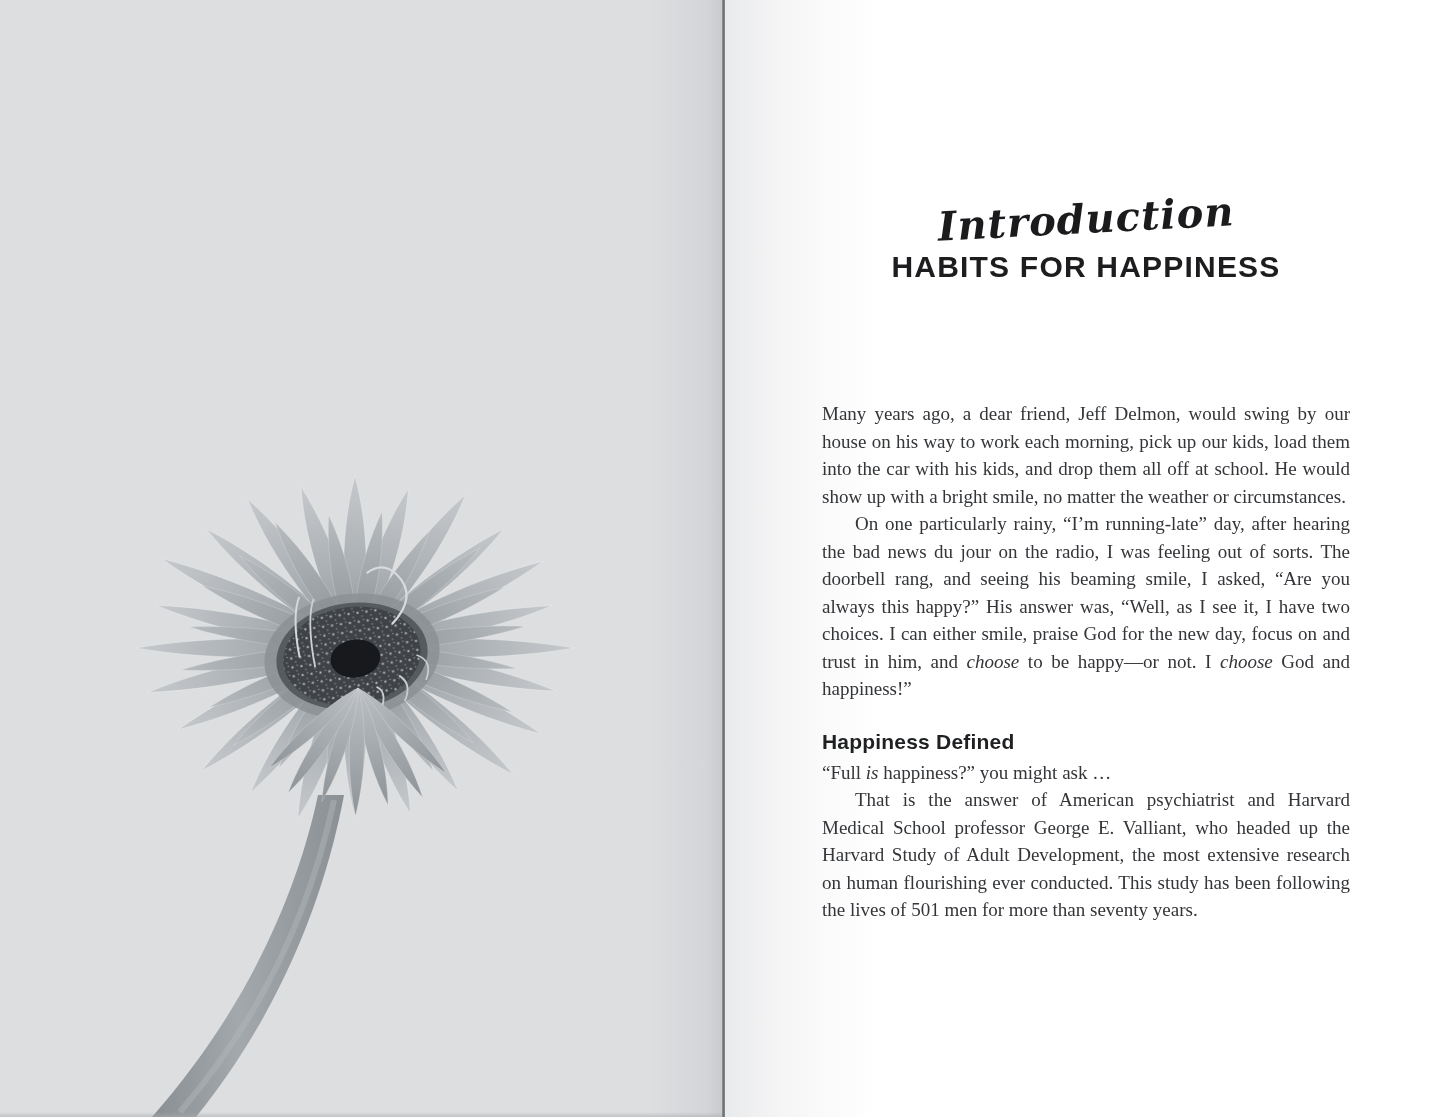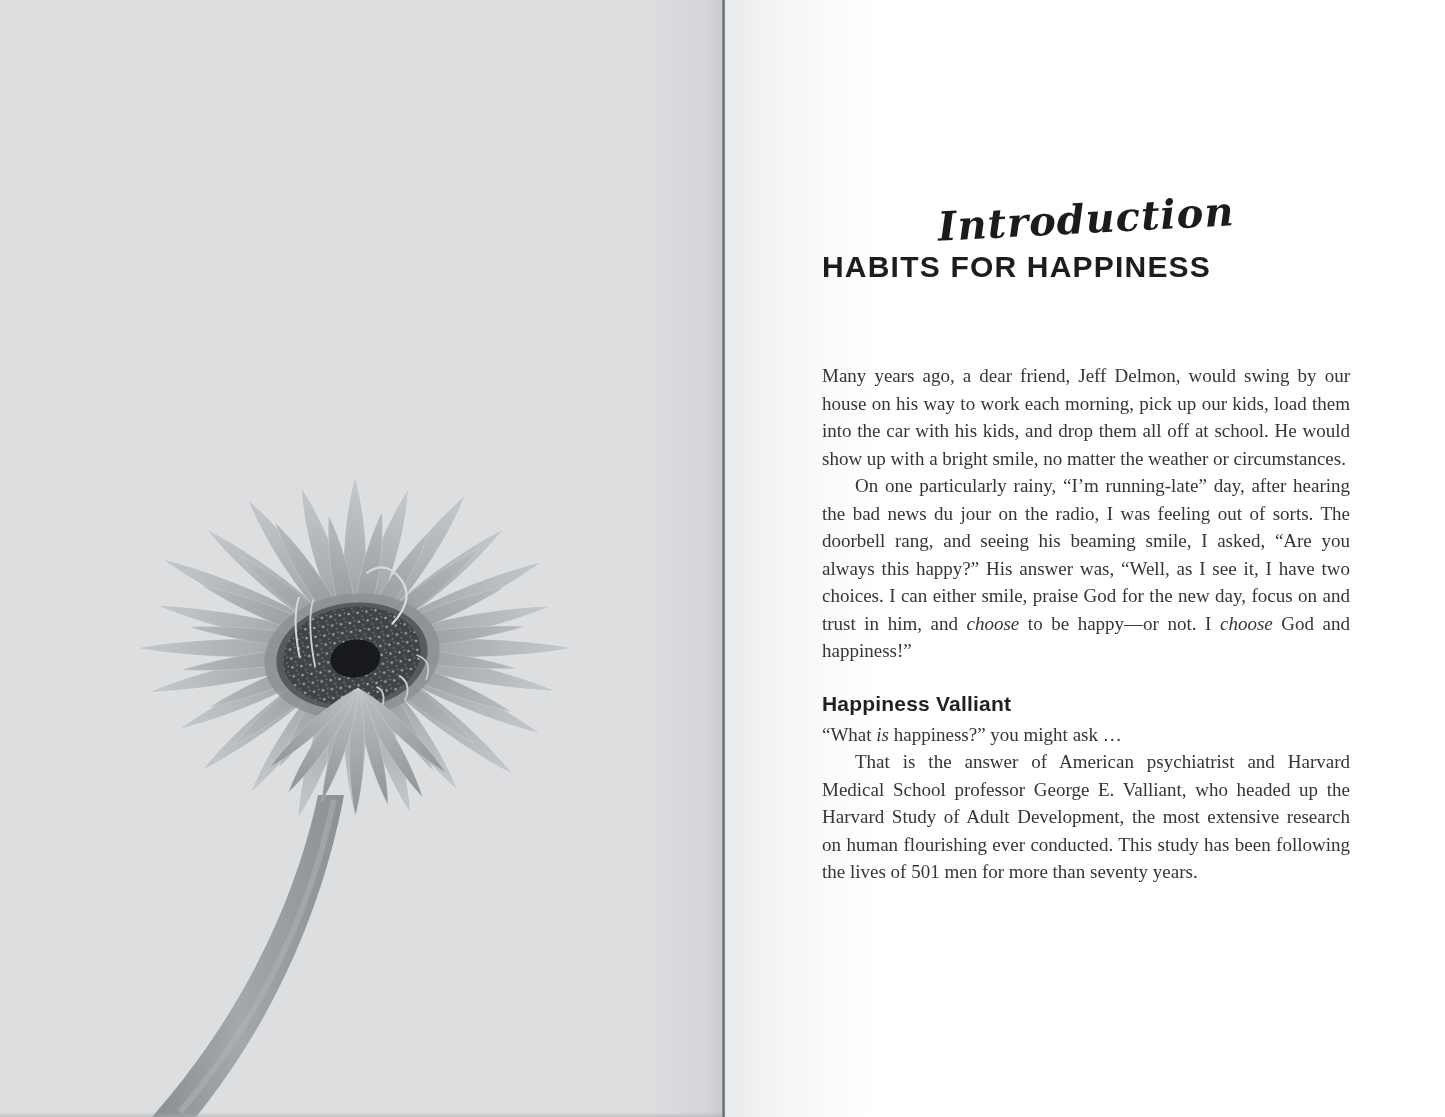--- a/index.html
+++ b/index.html
@@ -33,26 +33,26 @@
   }
   .content{position:relative;margin-left:97px;width:528px;height:100%;}
 
   .chapter-label{
     margin-top:196px;text-align:center;
     font-family:"DejaVu Serif",serif;font-style:italic;font-weight:bold;
     font-size:40px;line-height:46px;color:#1b1b1d;
     transform:rotate(-3deg);letter-spacing:1px;
   }
   .chapter-title{
-    margin:8px 0 0 0;text-align:left;
+    margin:8px 0 0 0;text-align:center;
     font-family:"Liberation Sans",sans-serif;font-weight:bold;
     font-size:30px;line-height:34px;letter-spacing:1.2px;color:#1d1d1f;
   }
   .bodytext{
-    margin-top:78px;
+    margin-top:116px;
     font-size:19px;line-height:27.5px;color:#333538;
     text-align:justify;
   }
   .bodytext p{margin:0;}
   .bodytext p.ind{text-indent:33px;}
   .bodytext em{}
   .subhead{
     font-family:"Liberation Sans",sans-serif;font-weight:bold;
     font-size:21px;line-height:26px;color:#1f2022;
     margin:26px 0 4px 0;letter-spacing:.2px;text-align:left;
@@ -180,21 +180,21 @@
 
   <div class="page-right">
     <div class="content">
       <div class="chapter-label">Introduction</div>
       <h1 class="chapter-title">HABITS FOR HAPPINESS</h1>
 
       <div class="bodytext">
         <p><span>Many years ago, a dear friend, Jeff Delmon, would swing by our house on his way to work each morning, pick up our kids, load them into the car with his kids, and drop them all off at school. He would show up with a bright smile, no matter the weather or circumstances.</span></p>
         <p class="ind"><span>On one particularly rainy, “I’m running-late” day, after hearing the bad news du jour on the radio, I was feeling out of sorts. The doorbell rang, and seeing his beaming smile, I asked, “Are you always this happy?” His answer was, “Well, as I see it, I have two choices. I can either smile, praise God for the new day, focus on and trust in him, and </span><em>choose</em><span> to be happy—or not. I </span><em>choose</em><span> God and happiness!”</span></p>
 
-        <h3 class="subhead">Happiness Valliant</h3>
-
-        <p><span>“What </span><em>is</em><span> happiness?” you might ask …</span></p>
+        <h3 class="subhead">Happiness Defined</h3>
+
+        <p><span>“Full </span><em>is</em><span> happiness?” you might ask …</span></p>
         <p class="ind"><span>That is the answer of American psychiatrist and Harvard Medical School professor George E. Valliant, who headed up the Harvard Study of Adult Development, the most extensive research on human flourishing ever conducted.  This study has been following the lives of 501 men for more than seventy years.</span></p>
       </div>
 
     </div>
   </div>
 </div>
 
 </body></html>

